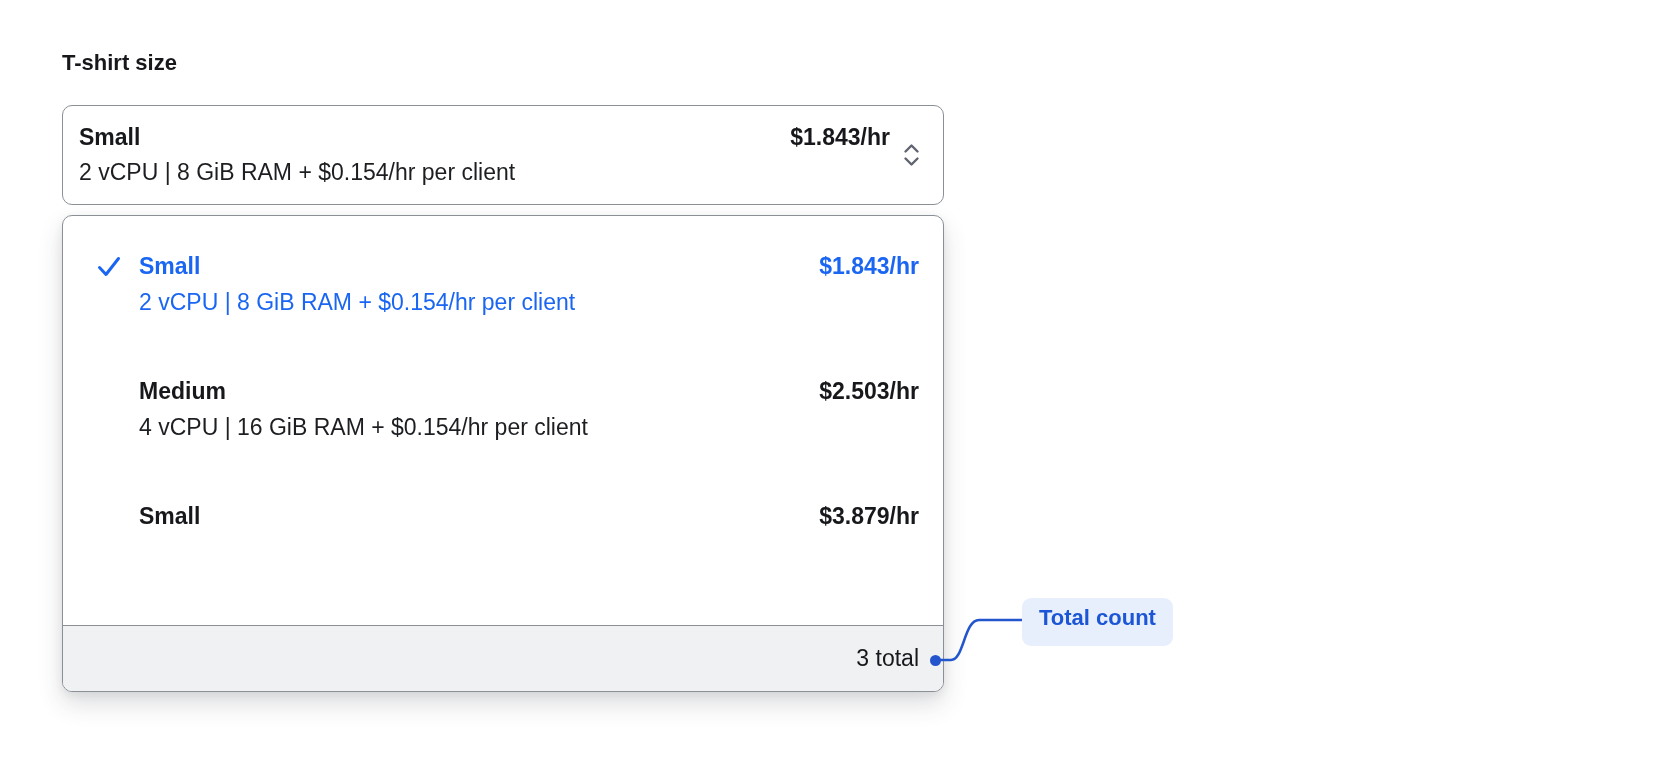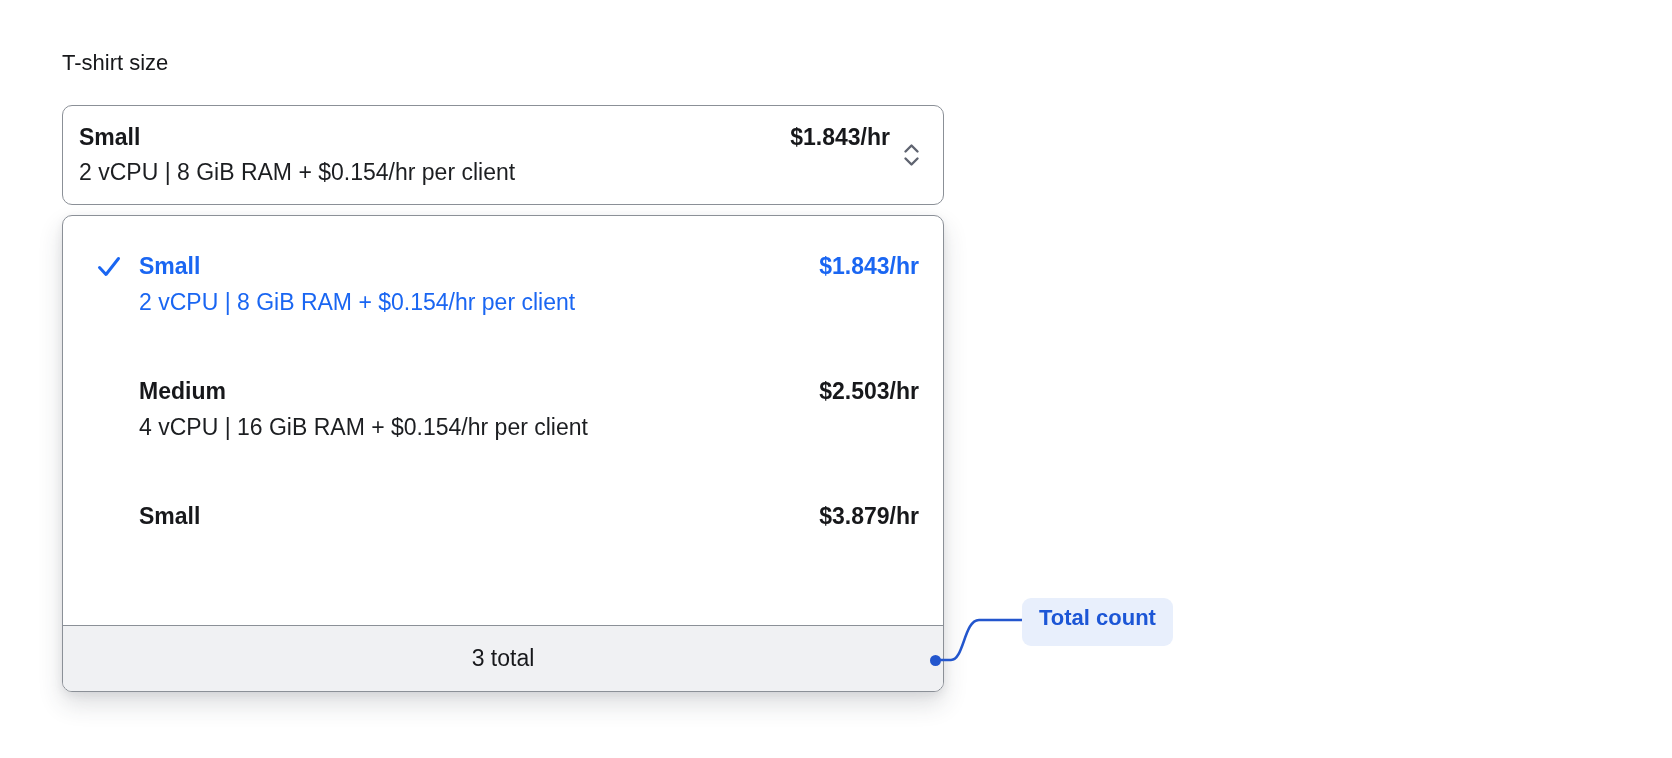--- a/index.html
+++ b/index.html
@@ -9,21 +9,21 @@
     background: #ffffff;
     font-family: "Liberation Sans", sans-serif;
     position: relative;
     overflow: hidden;
     color: #17181b;
   }
 
   .widget { position: absolute; left: 62px; top: 48px; width: 882px; }
 
   .field-label {
-    font-size: 22px; font-weight: 400; color: #17181b; line-height: 29px;
+    font-size: 22px; font-weight: 700; color: #17181b; line-height: 29px;
   }
 
   
   .trigger {
     margin-top: 28px;
     height: 100px;
     background: #ffffff;
     border: 1.5px solid #8b9097;
     border-radius: 10px;
     display: flex; align-items: center;
@@ -60,21 +60,21 @@
   }
   .option-sub { font-size: 23px; line-height: 31px; margin-top: 5px; color: #1c1e21; }
   .option.selected .option-head,
   .option.selected .option-sub { color: #1a66f2; }
 
   .panel-footer {
     position: absolute; left: 0; right: 0; bottom: 0;
     height: 66px;
     background: #f0f1f3;
     border-top: 1.5px solid #8b9097;
-    display: flex; align-items: center; justify-content: center;
+    display: flex; align-items: center; justify-content: flex-end;
     padding: 8px 24px;
     font-size: 23px; color: #17181b;
   }
 
   
   .annot-dot {
     position: absolute; left: 930px; top: 655px;
     width: 11px; height: 11px; border-radius: 50%;
     background: #2356cd;
   }

